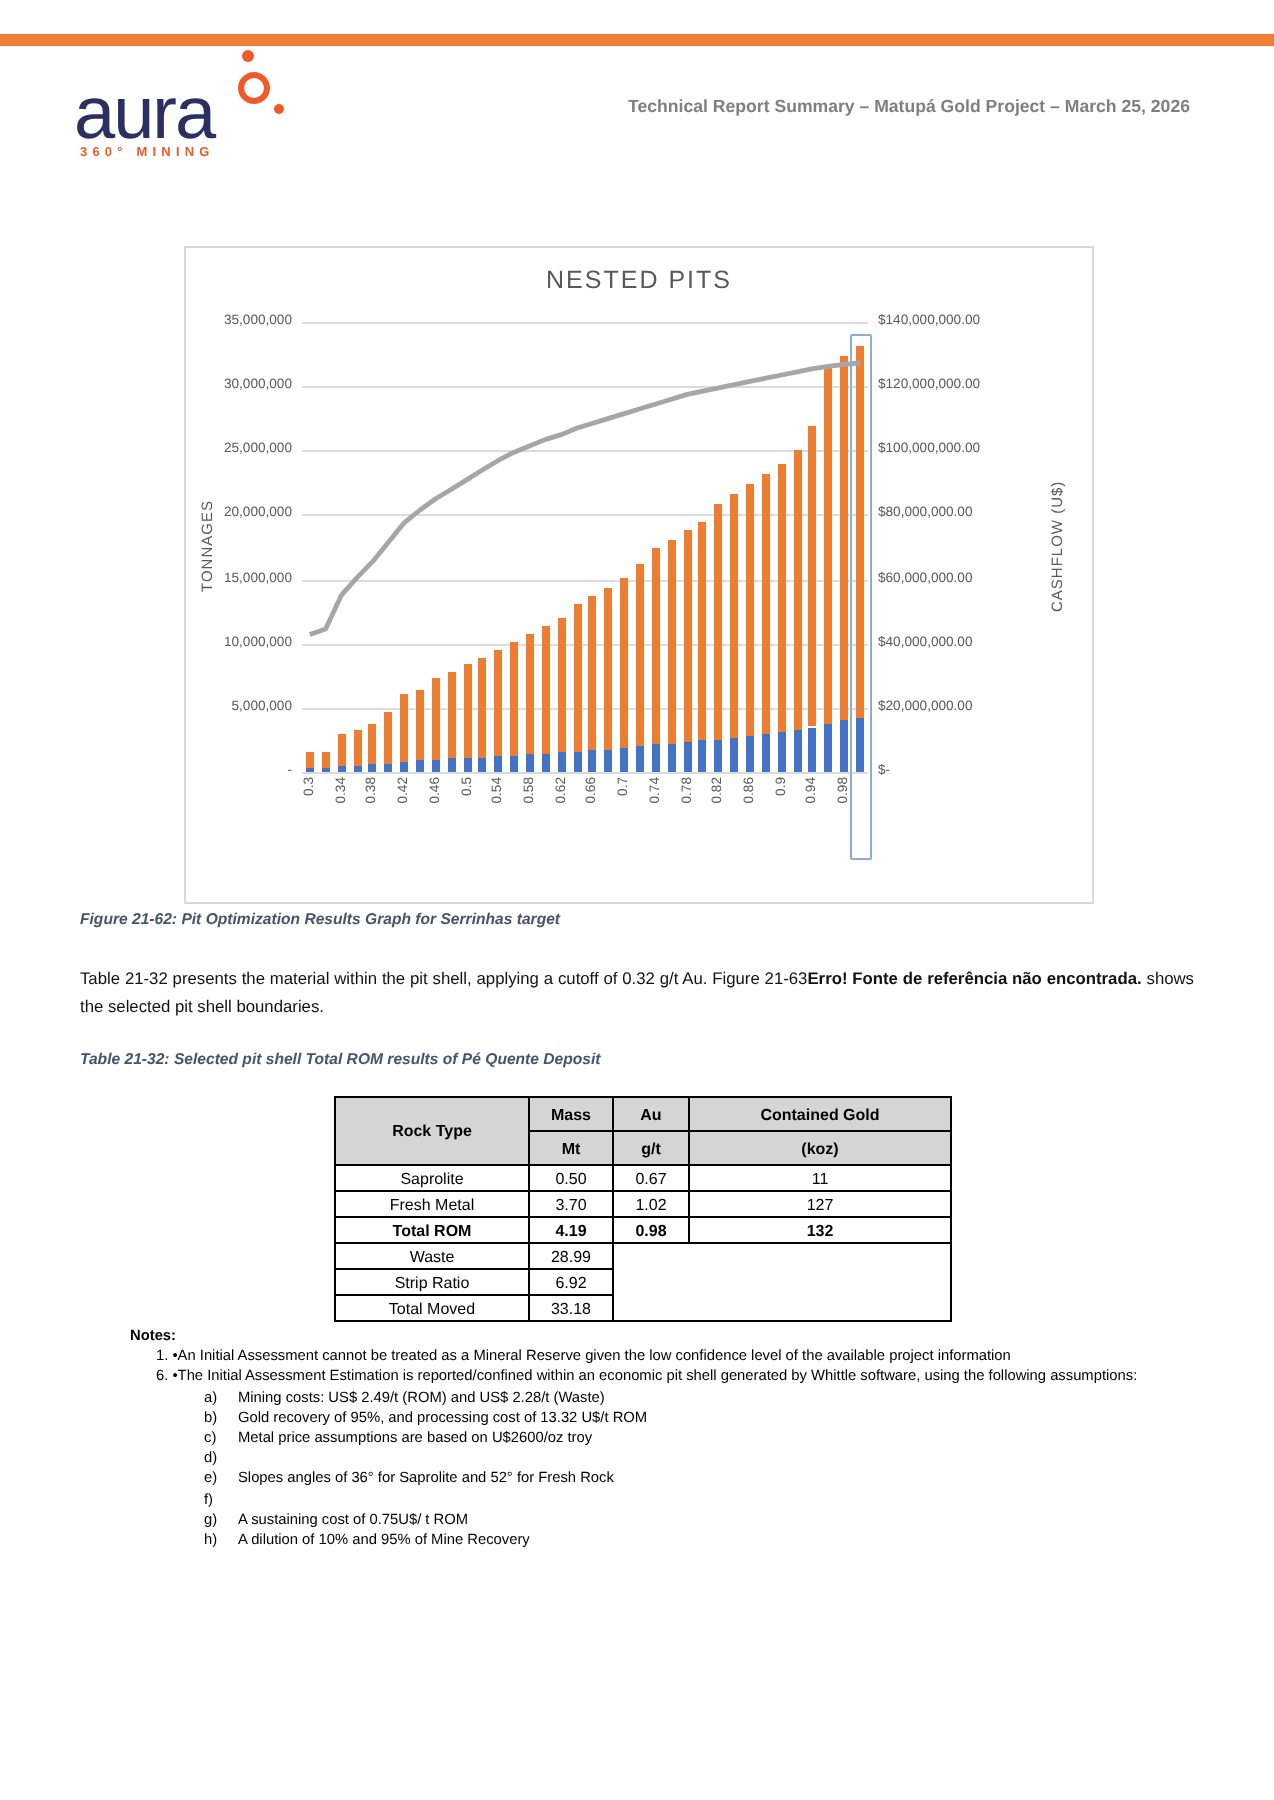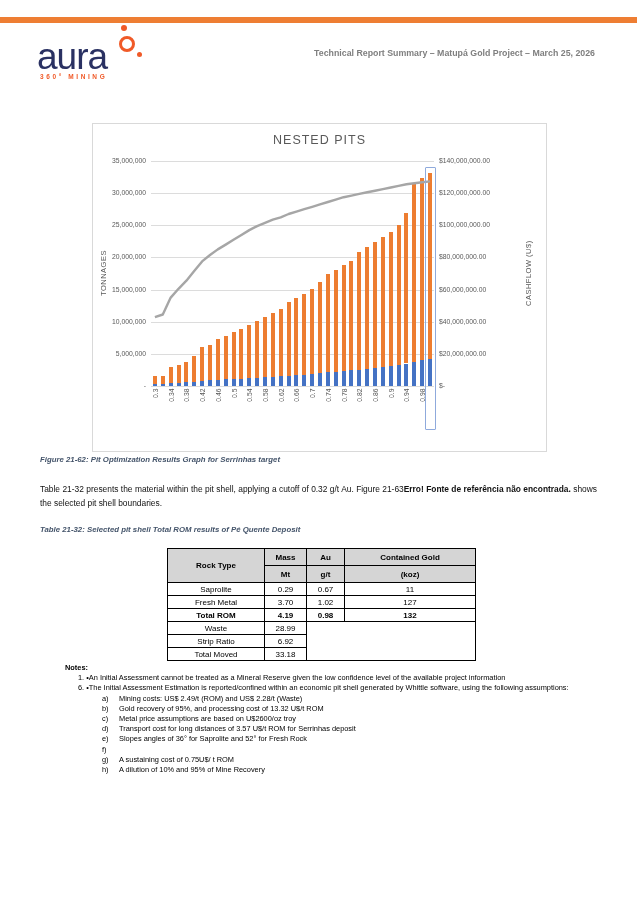--- a/index.html
+++ b/index.html
@@ -233,21 +233,21 @@
       </tr>
       <tr class="hrow">
         <th>Mt</th>
         <th>g/t</th>
         <th>(koz)</th>
       </tr>
     </thead>
     <tbody id="table-body">
         <tr class="drow">
           <td>Saprolite</td>
-          <td>0.29</td>
+          <td>0.50</td>
           <td>0.67</td>
           <td>11</td>
         </tr>
         <tr class="drow">
           <td>Fresh Metal</td>
           <td>3.70</td>
           <td>1.02</td>
           <td>127</td>
         </tr>
         <tr class="drow bold">
@@ -286,21 +286,20 @@
         <p class="note-letter">
           <span class="lt">b)</span>
           <span>Gold recovery of 95%, and processing cost of 13.32 U$/t ROM</span>
         </p>
         <p class="note-letter">
           <span class="lt">c)</span>
           <span>Metal price assumptions are based on U$2600/oz troy</span>
         </p>
         <p class="note-letter">
           <span class="lt">d)</span>
-          <span>Transport cost for long distances of 3.57 U$/t ROM for Serrinhas deposit</span>
         </p>
         <p class="note-letter">
           <span class="lt">e)</span>
           <span>Slopes angles of 36° for Saprolite and 52° for Fresh Rock</span>
         </p>
         <p class="note-letter">
           <span class="lt">f)</span>
         </p>
         <p class="note-letter">
           <span class="lt">g)</span>

